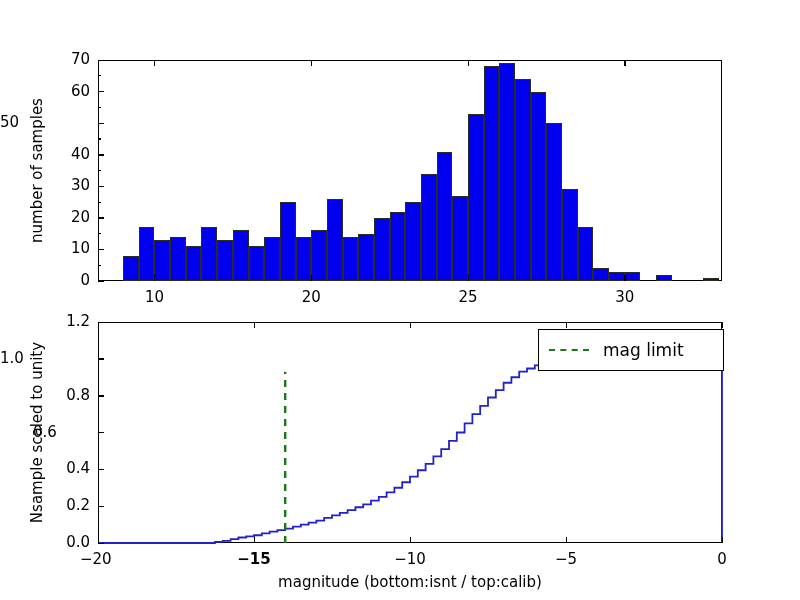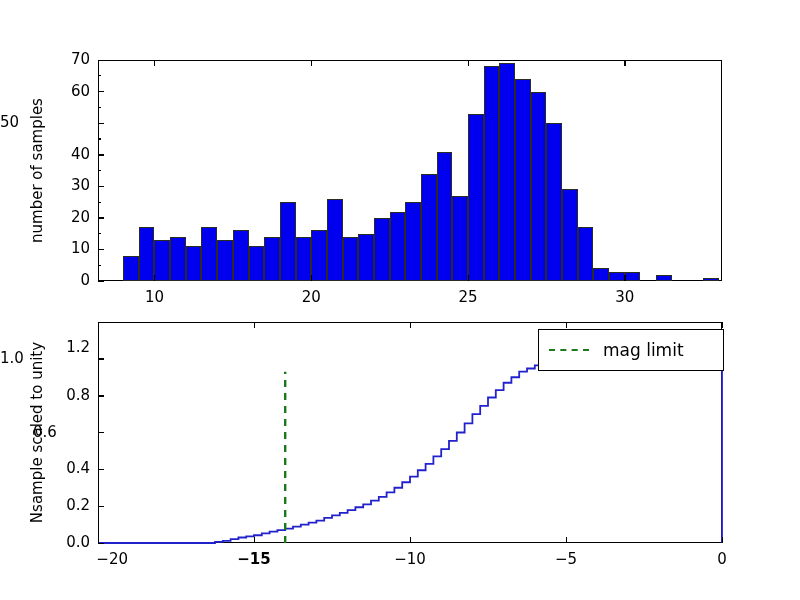--- a/index.html
+++ b/index.html
@@ -190,37 +190,38 @@
       <div class="tick-label" style="left: 0px; top: 496.167px; text-align: right; width: 90px;">0.2</div>
       <div class="tick-mark" style="left: 98px; top: 468.833px; width: 6px; height: 1.4px;"></div>
       <div class="tick-label" style="left: 0px; top: 459.333px; text-align: right; width: 90px;">0.4</div>
       <div class="tick-mark" style="left: 98px; top: 432px; width: 6px; height: 1.4px;"></div>
       <div class="tick-label" style="left: 0px; top: 422.5px; text-align: center; width: 90px;">0.6</div>
       <div class="tick-mark" style="left: 98px; top: 395.167px; width: 6px; height: 1.4px;"></div>
       <div class="tick-label" style="left: 0px; top: 385.667px; text-align: right; width: 90px;">0.8</div>
       <div class="tick-mark" style="left: 98px; top: 358.333px; width: 6px; height: 1.4px;"></div>
       <div class="tick-label" style="left: 0px; top: 348.833px; text-align: left; width: 90px;">1.0</div>
       <div class="tick-mark" style="left: 98px; top: 321.5px; width: 6px; height: 1.4px;"></div>
-      <div class="tick-label" style="left: 0px; top: 312px; text-align: right; width: 90px; margin-top: 26px;">1.2</div>
+      <div class="tick-label" style="left: 0px; top: 312px; text-align: right; width: 90px;">1.2</div>
       <div class="tick-mark" style="left: 97.5px; top: 537px; width: 1.4px; height: 6px;"></div>
       <div class="tick-mark" style="left: 97.5px; top: 322px; width: 1.4px; height: 6px;"></div>
-      <div class="tick-label" style="left: 68px; top: 550px; text-align: right; width: 60px;">−20</div>
+      <div class="tick-label" style="left: 80px; top: 550px; text-align: left; width: 60px;">−20</div>
       <div class="tick-mark" style="left: 253.5px; top: 537px; width: 1.4px; height: 6px;"></div>
       <div class="tick-mark" style="left: 253.5px; top: 322px; width: 1.4px; height: 6px;"></div>
       <div class="tick-label" style="left: 224px; top: 550px; text-align: center; width: 60px; font-weight: bold;">−15</div>
       <div class="tick-mark" style="left: 409.5px; top: 537px; width: 1.4px; height: 6px;"></div>
       <div class="tick-mark" style="left: 409.5px; top: 322px; width: 1.4px; height: 6px;"></div>
       <div class="tick-label" style="left: 380px; top: 550px; text-align: center; width: 60px;">−10</div>
       <div class="tick-mark" style="left: 565.5px; top: 537px; width: 1.4px; height: 6px;"></div>
       <div class="tick-mark" style="left: 565.5px; top: 322px; width: 1.4px; height: 6px;"></div>
       <div class="tick-label" style="left: 536px; top: 550px; text-align: center; width: 60px;">−5</div>
       <div class="tick-mark" style="left: 721.5px; top: 537px; width: 1.4px; height: 6px;"></div>
       <div class="tick-mark" style="left: 721.5px; top: 322px; width: 1.4px; height: 6px;"></div>
       <div class="tick-label" style="left: 692px; top: 550px; text-align: center; width: 60px;">0</div>
     </div>
 
   <div class="legend" id="legend-box" style="left: 538px; top: 329px; width: 186px; height: 42px;">
     <span class="legend-dash" style="border-top-color: rgb(26, 122, 26);"></span>
     <span class="legend-text">mag limit</span>
   </div>
 
+<div class="axis-label" style="left: 98px; width: 624px; text-align: center; top: 573px;">magnitude (bottom:isnt / top:calib)</div>
     <div class="axis-label vertical" style="left: 28px; top: 543px; width: 221px; text-align: center;">Nsample scaled to unity</div>
   </div>
 
 </body></html>

